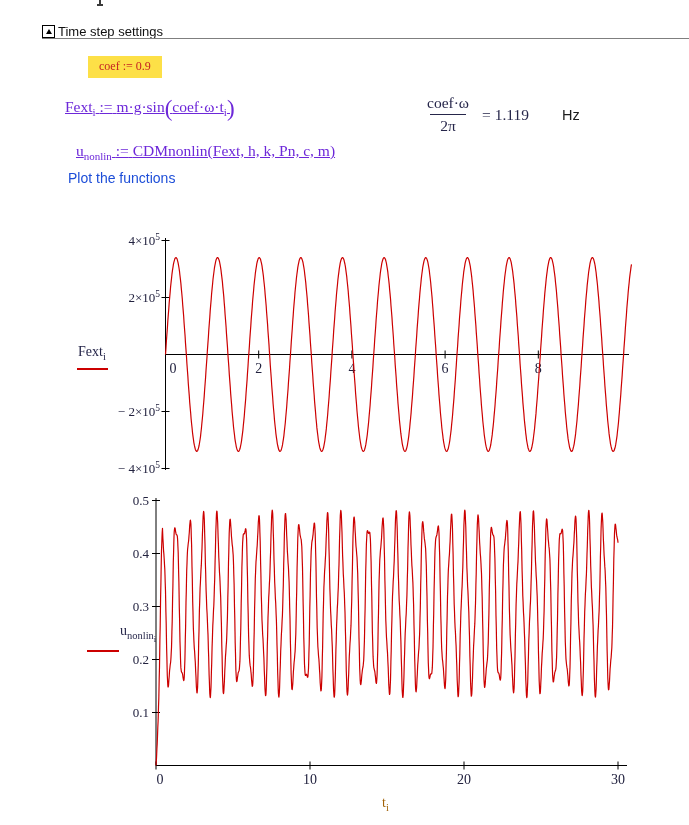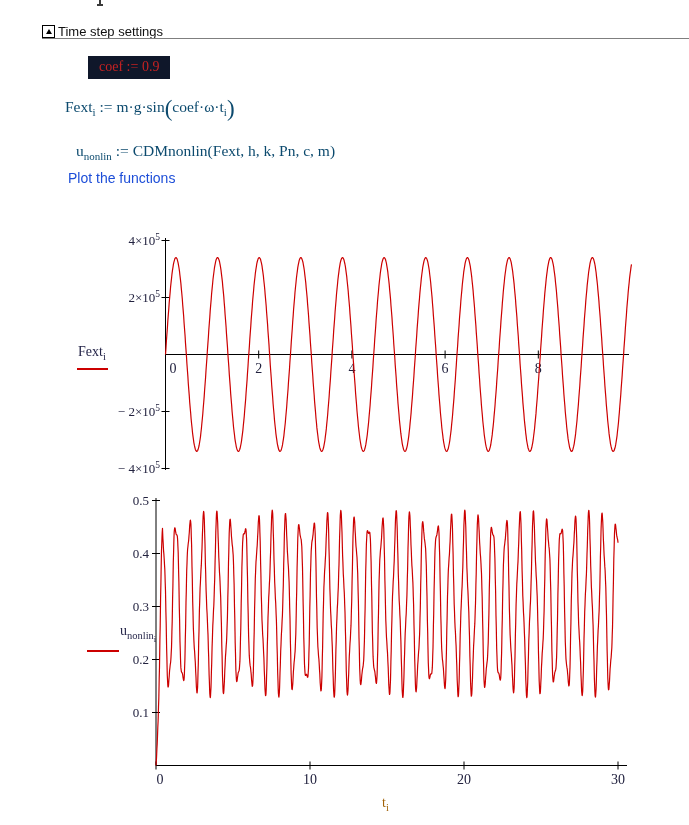--- a/index.html
+++ b/index.html
@@ -6,23 +6,23 @@
   #page{position:relative;width:689px;height:825px;background:#ffffff;overflow:hidden;
         font-family:"Liberation Serif",serif;}
   .frag{position:absolute;background:#3a3a3a;}
   .section-header{position:absolute;left:42px;top:24px;display:flex;align-items:center;
         font-family:"Liberation Sans",sans-serif;font-size:13px;color:#111;}
   .collapse-box{width:13px;height:13px;border:1px solid #000;box-sizing:border-box;
         display:flex;align-items:center;justify-content:center;background:#fff;margin-right:3px;}
   .tri-up{width:0;height:0;border-left:3.5px solid transparent;border-right:3.5px solid transparent;
         border-bottom:5px solid #000;}
   .rule{position:absolute;left:42px;top:38px;width:647px;height:1px;background:#7f7f7f;}
-  .coef{position:absolute;left:88px;top:56px;background:#0f172a;padding:3px 11px 4px 11px;
-        font-size:14px;color:#c52222;white-space:nowrap;}
-  .math{position:absolute;font-size:15.5px;color:#0c4a6e;white-space:nowrap;}
+  .coef{position:absolute;left:88px;top:56px;background:#fde047;padding:3px 11px 4px 11px;
+        font-size:12px;color:#c52222;white-space:nowrap;}
+  .math{position:absolute;font-size:15.5px;color:#6d28d9;white-space:nowrap;text-decoration:underline;}
   .math sub{font-size:11px;vertical-align:-4px;line-height:0;}
   .paren{font-size:23px;font-weight:300;vertical-align:-4px;line-height:0;}
   .freq{position:absolute;left:423px;top:94px;display:flex;align-items:center;
         font-size:15.5px;color:#26264a;}
   .frac{display:inline-flex;flex-direction:column;align-items:center;}
   .frac .num{padding:0 4px 2px 4px;}
   .frac .den{border-top:1px solid #26264a;padding:2px 10px 0 10px;}
   .freq .eq{margin-left:9px;}
   .freq .unit{margin-left:33px;font-family:"Liberation Sans",sans-serif;color:#1d1d1d;font-size:14.5px;}
   .note{position:absolute;left:68px;top:170px;font-family:"Liberation Sans",sans-serif;
@@ -55,20 +55,28 @@
   <div class="coef">
     <span>coef := 0.9</span>
   </div>
 
   <div class="math" style="left:65px;top:92px;line-height:30px;">
     <span>Fext</span><sub>i</sub>
     <span>:=</span>
     <span>m·g·sin</span><span class="paren">(</span><span>coef·ω·t</span><sub>i</sub><span class="paren">)</span>
   </div>
 
+  <div class="freq">
+    <span class="frac">
+      <span class="num">coef·ω</span>
+      <span class="den">2π</span>
+    </span>
+    <span class="eq">= 1.119</span>
+    <span class="unit">Hz</span>
+  </div>
 
   <div class="math" style="left:76px;top:138px;line-height:26px;">
     <span>u</span><sub>nonlin</sub>
     <span>:=</span>
     <span>CDMnonlin(Fext, h, k, Pn, c, m)</span>
   </div>
 
   <div class="note">Plot the functions</div>
 
   <div class="legend" style="left:78px;top:344px;">

